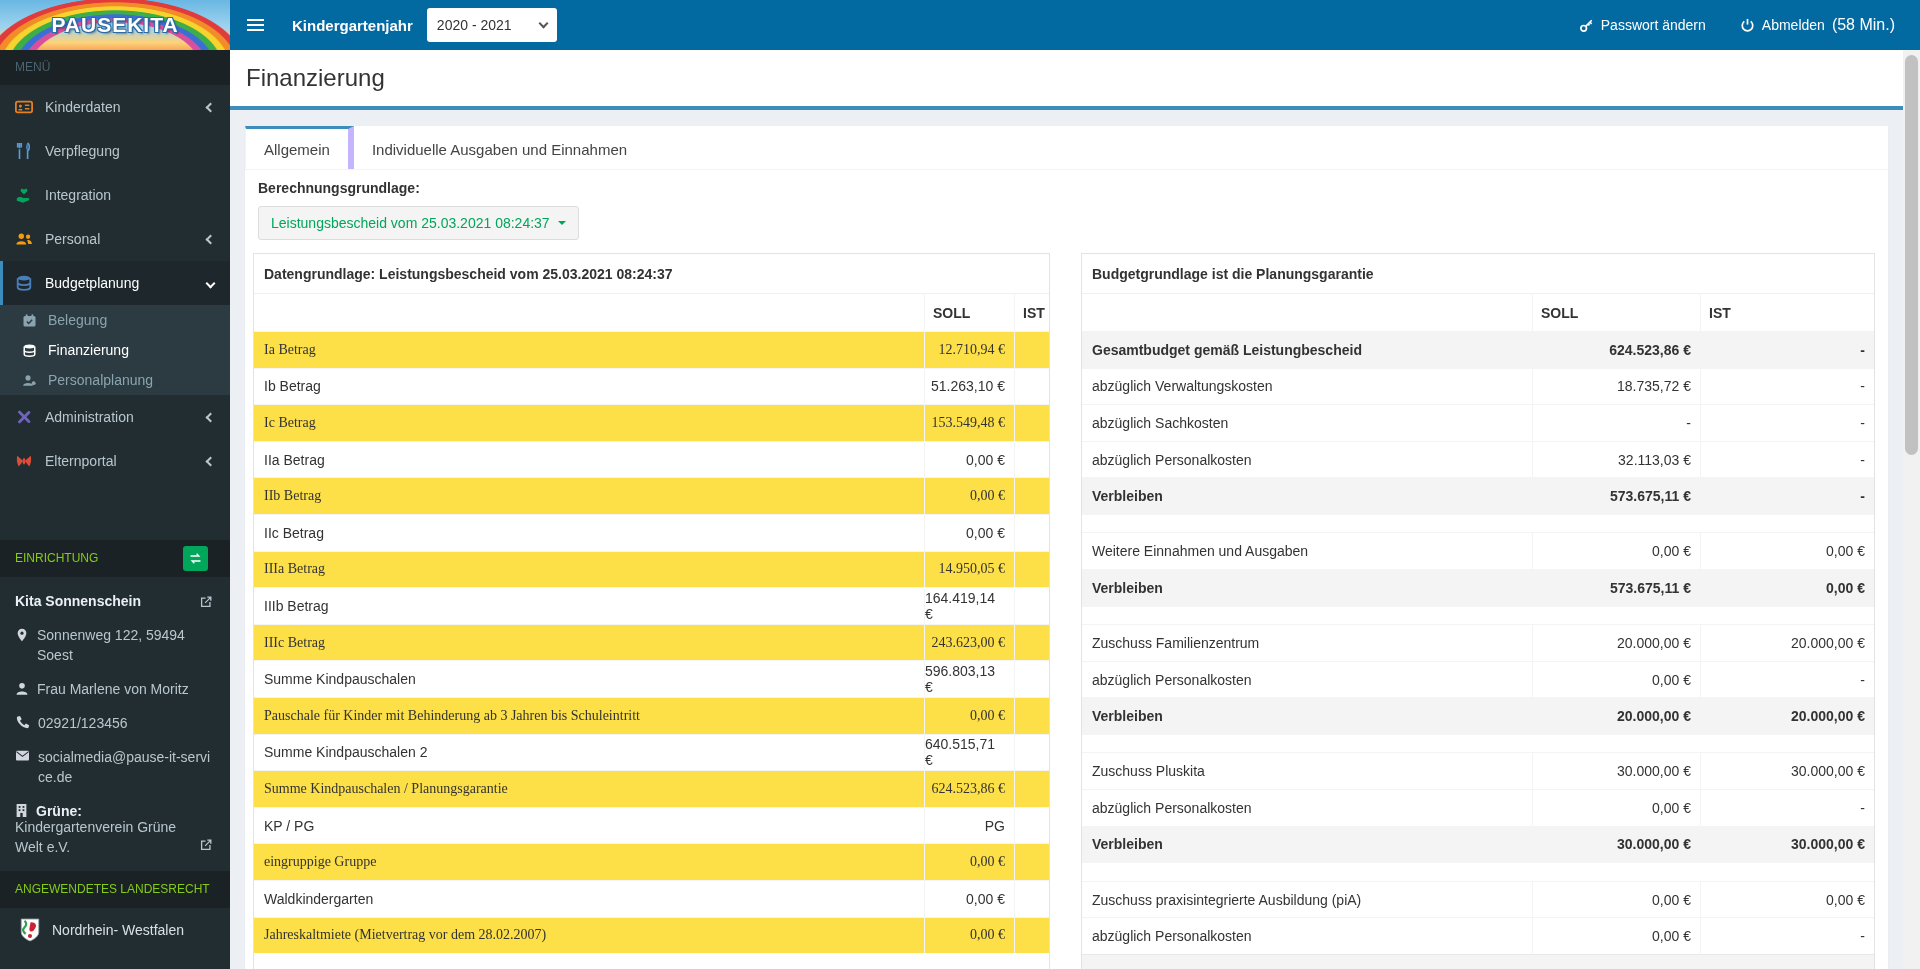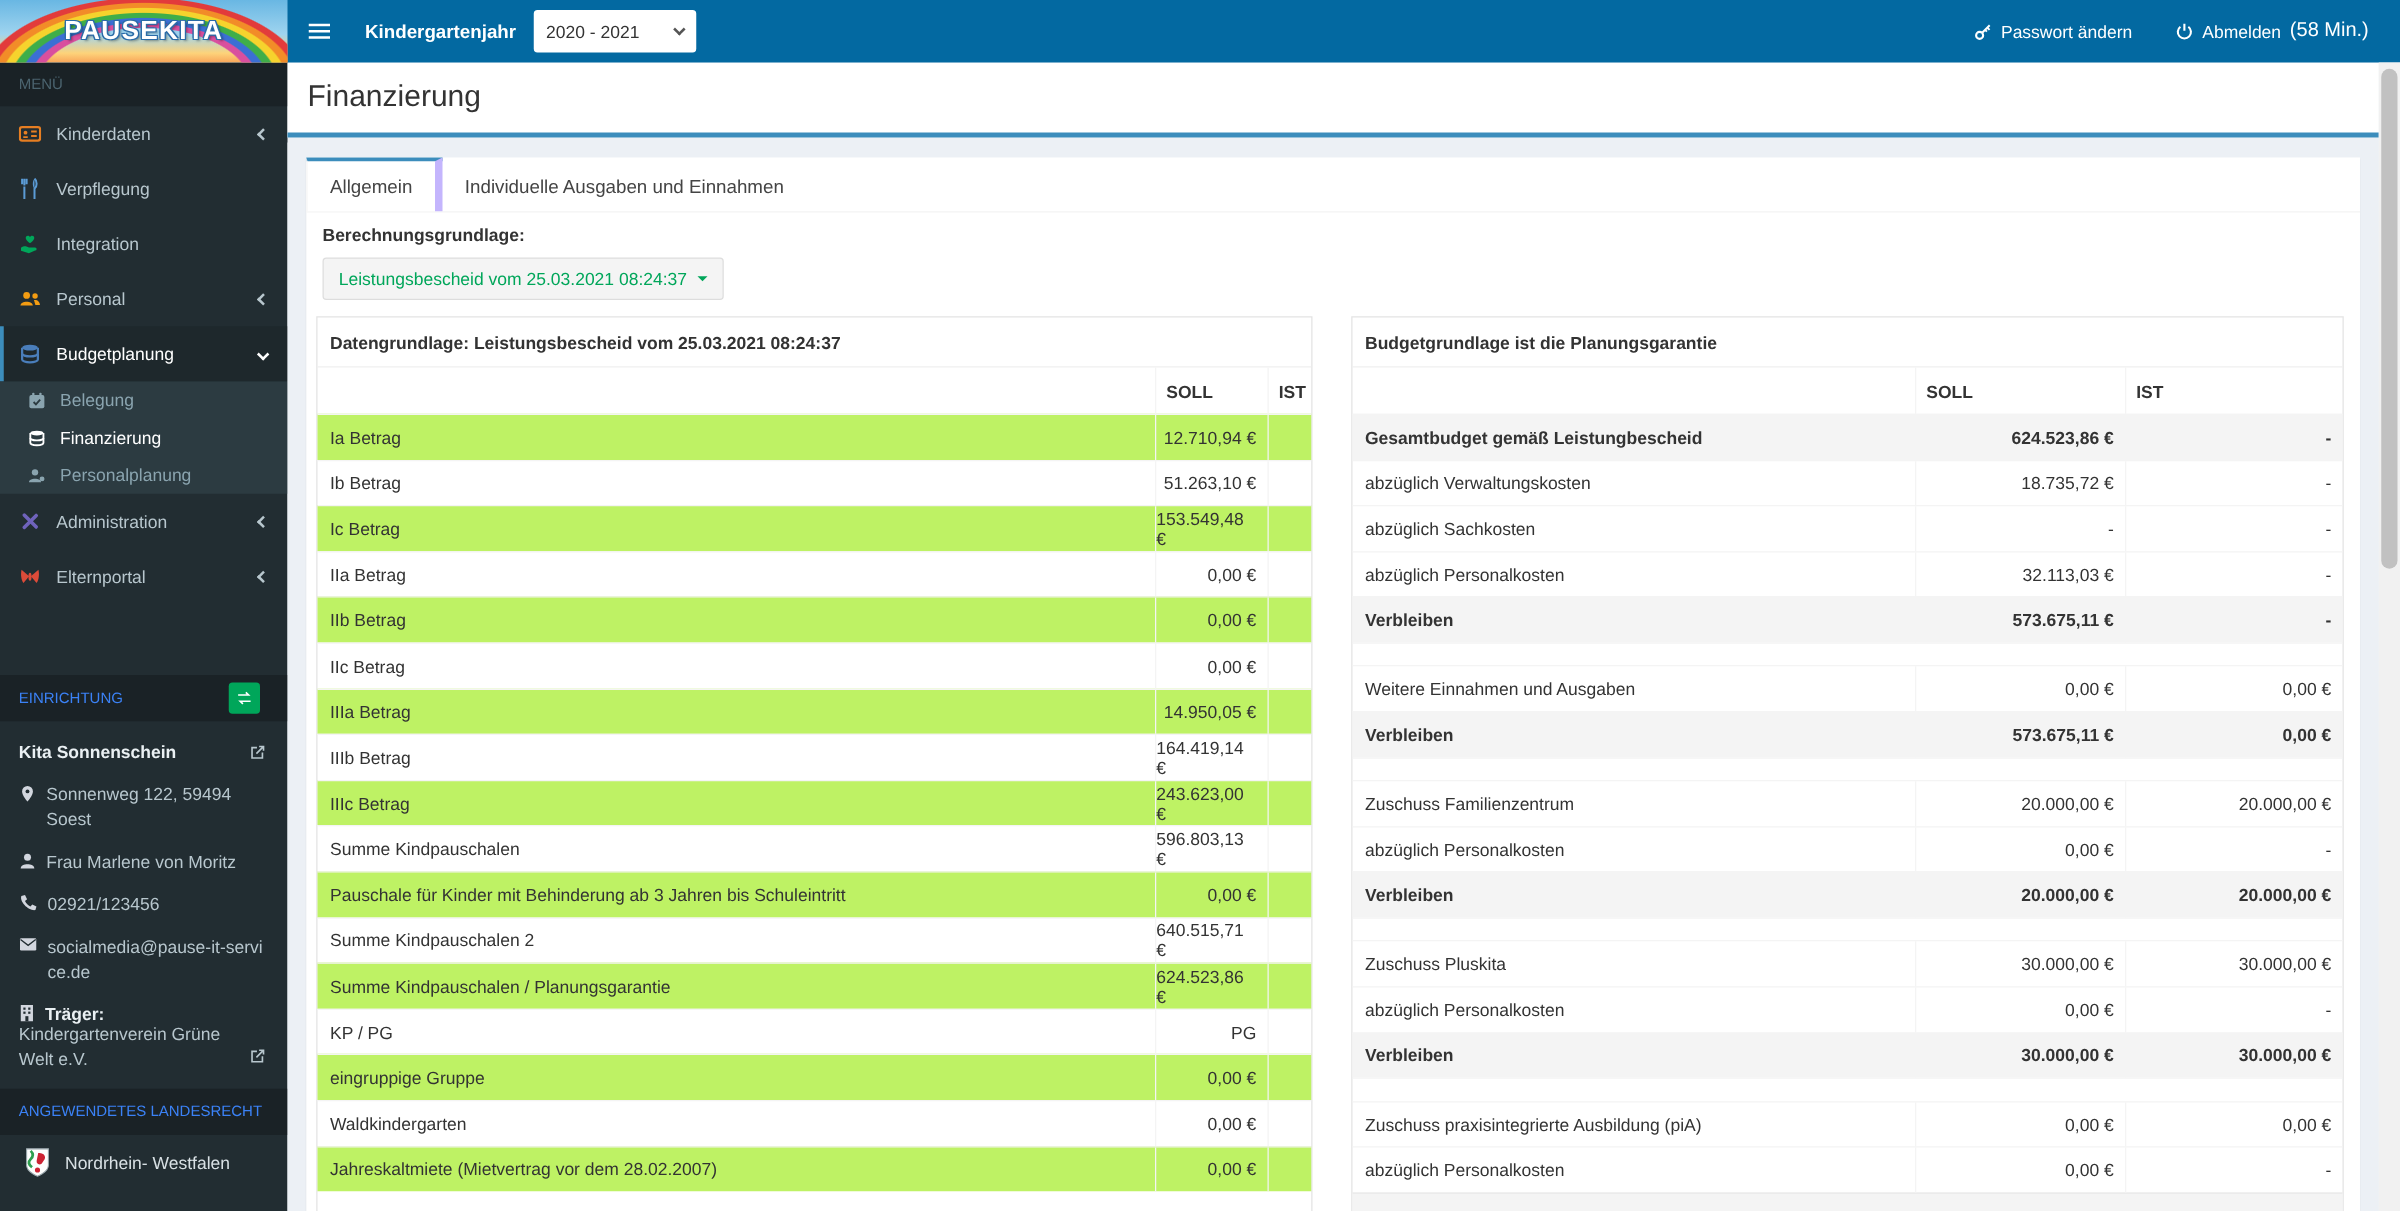--- a/index.html
+++ b/index.html
@@ -33,21 +33,21 @@
   .mitem .micon { width:30px; display:flex; align-items:center; }
   .mitem.active { background:#1e282c; border-left-color:#3c8dbc; color:#fff; }
   .chv { width:7px; height:7px; border:solid #b8c7ce; border-width:0 2px 2px 0; display:inline-block; position:absolute; right:16px; }
   .chv-left { transform:rotate(135deg); }
   .chv-down { transform:rotate(45deg); border-color:#fff; }
   .submenu { background:#2c3b41; }
   .sitem { height:30px; display:flex; align-items:center; padding-left:22px; color:#8aa4af; cursor:pointer; }
   .sitem .micon { width:26px; display:flex; align-items:center; }
   .sitem.active { color:#fff; }
   .einrichtung { margin-top:57px; }
-  .side-band { height:37px; line-height:37px; padding-left:15px; background:#1a2226; color:#3b82f6; font-size:12px; position:relative; }
+  .side-band { height:37px; line-height:37px; padding-left:15px; background:#1a2226; color:#84cc16; font-size:12px; position:relative; }
   .swap-btn { position:absolute; right:22px; top:6px; width:25px; height:25px; background:#00a65a; border-radius:3px; display:flex; align-items:center; justify-content:center; cursor:pointer; }
   .fac { padding:14px 15px 0 15px; line-height:20px; }
   .fac-line { display:flex; align-items:flex-start; gap:8px; margin-bottom:14px; position:relative; }
   .fac-line svg { flex:none; margin-top:2px; }
   .fac-name { font-weight:bold; color:#eaf0f3; }
   .edit-ic { position:absolute; right:2px; top:2px; cursor:pointer; }
   .carrier-text { margin:-8px 0 14px 0; color:#b8c7ce; position:relative; padding-right:22px; }
   .nrw-row { display:flex; align-items:center; gap:12px; padding:10px 0 0 20px; color:#d8e0e4; }
 
   
@@ -72,21 +72,21 @@
   .trow { height:36.6px; display:flex; border-top:1px solid #f4f4f4; }
   .trow > div { display:flex; align-items:center; }
   .cell-label { padding-left:10px; }
   .cell-val { justify-content:flex-end; padding-right:9px; }
   .lt .cell-label { width:670px; }
   .lt .cell-soll { width:90px; border-left:1px solid #f4f4f4; }
   .lt .cell-ist  { width:35px; border-left:1px solid #f4f4f4; }
   .rt .cell-label { width:450px; }
   .rt .cell-soll { width:168px; border-left:1px solid #f4f4f4; }
   .rt .cell-ist  { width:174px; border-left:1px solid #f4f4f4; }
-  .trow.stripe { background:#bef264; }
+  .trow.stripe { background:#fde047;font-family:Liberation Serif, serif; }
   .trow.boldrow { background:#f4f4f4; font-weight:bold; }
   .trow.spacer { height:18.5px; }
   .trow.partial { height:20px; background:#f4f4f4; border-top:1px solid #e8e8e8; }
 
   
   .scrollbar { position:absolute; right:0; top:50px; width:17px; height:919px; background:#f1f1f1; z-index:40; }
   .scroll-thumb { position:absolute; left:2px; top:5px; width:13px; height:400px; background:#c1c1c1; border-radius:7px; cursor:pointer; }
 </style>
 </head>
 <body>
@@ -294,21 +294,21 @@
         </div>
         <div class="fac-line" style="margin-bottom:4px;">
           <svg width="13" height="15" viewBox="0 0 16 18">
               <rect x="2" y="1" width="12" height="16" fill="#d2d6de"></rect>
               <rect x="4.5" y="3.5" width="2.2" height="2.2" fill="#222d32"></rect>
               <rect x="9.3" y="3.5" width="2.2" height="2.2" fill="#222d32"></rect>
               <rect x="4.5" y="7.5" width="2.2" height="2.2" fill="#222d32"></rect>
               <rect x="9.3" y="7.5" width="2.2" height="2.2" fill="#222d32"></rect>
               <rect x="6.5" y="12" width="3" height="5" fill="#222d32"></rect>
             </svg>
-          <span class="fac-name">Träger:</span>
+          <span class="fac-name">Grüne:</span>
         </div>
         <div class="carrier-text">
           <span>Kindergartenverein Grüne Welt e.V.</span>
           <span class="edit-ic" style="top:auto;bottom:0;">
             <svg width="14" height="14" viewBox="0 0 16 16">
                 <path d="M7.5 3.5H3v9.5h9.5V8" fill="none" stroke="#b8c7ce" stroke-width="1.5"></path>
                 <path d="M9.5 2.5h4v4M13.3 2.7L7 9" fill="none" stroke="#b8c7ce" stroke-width="1.5"></path>
               </svg>
           </span>
         </div>

